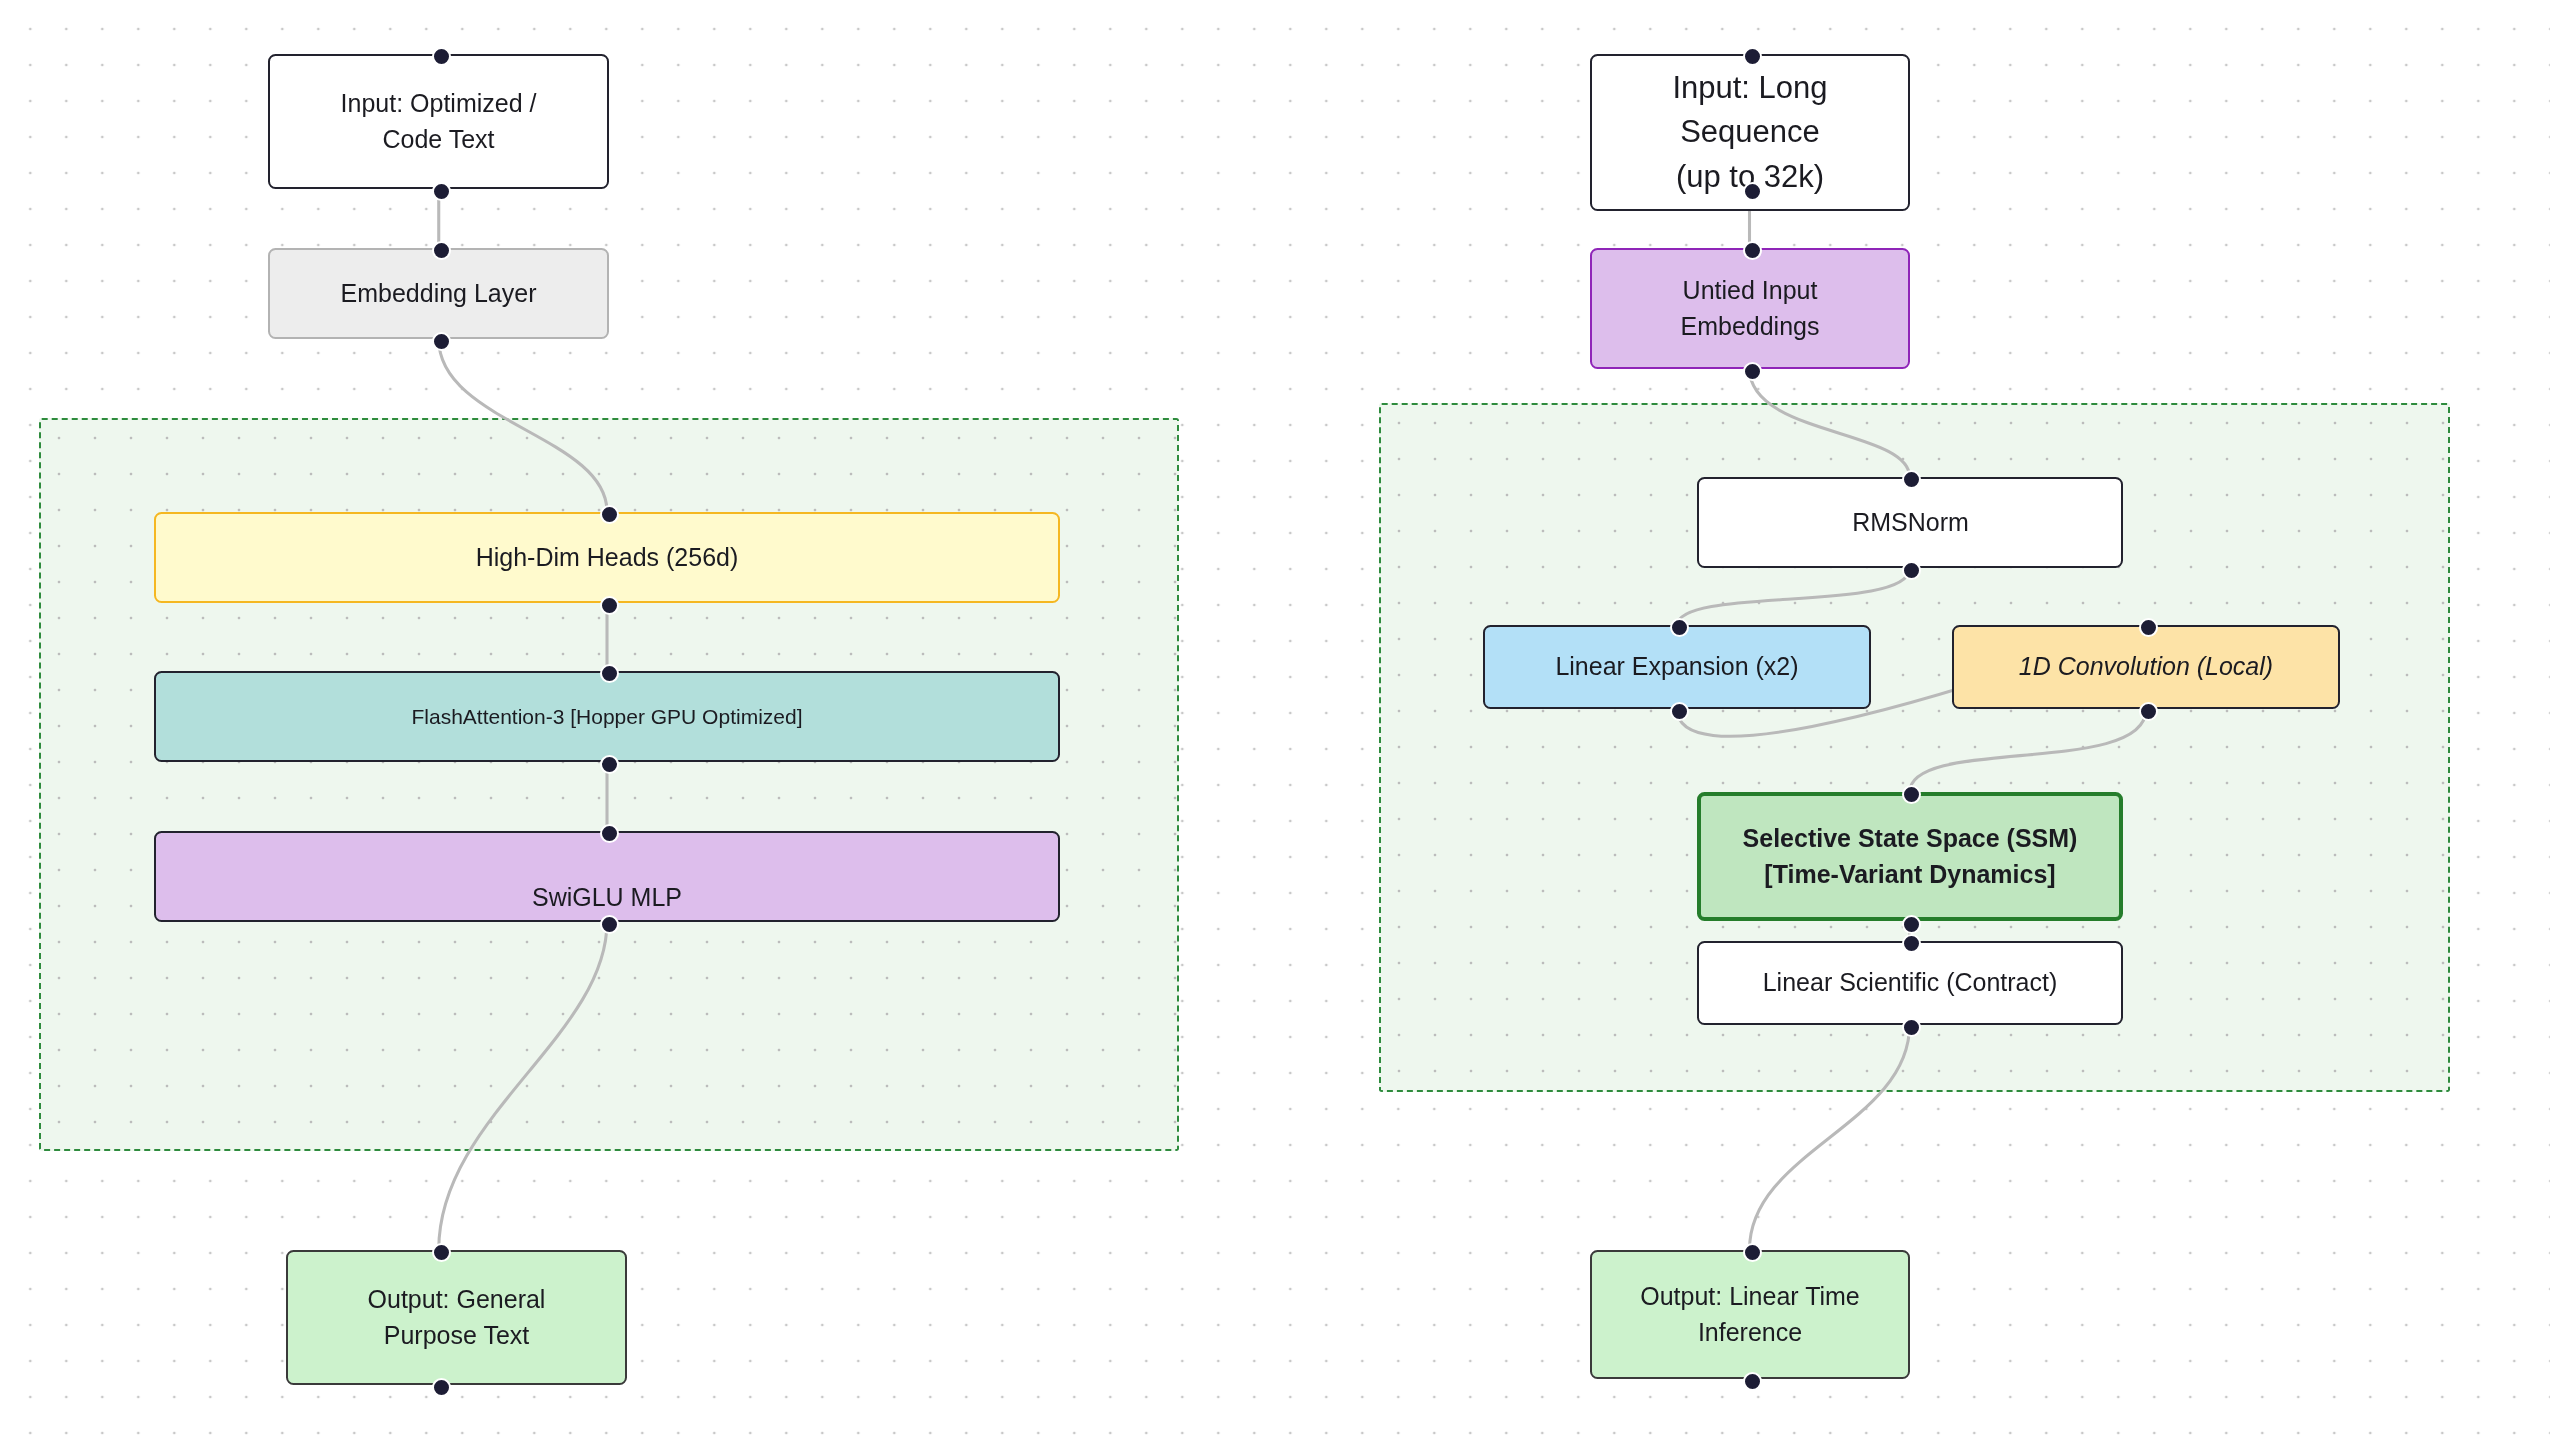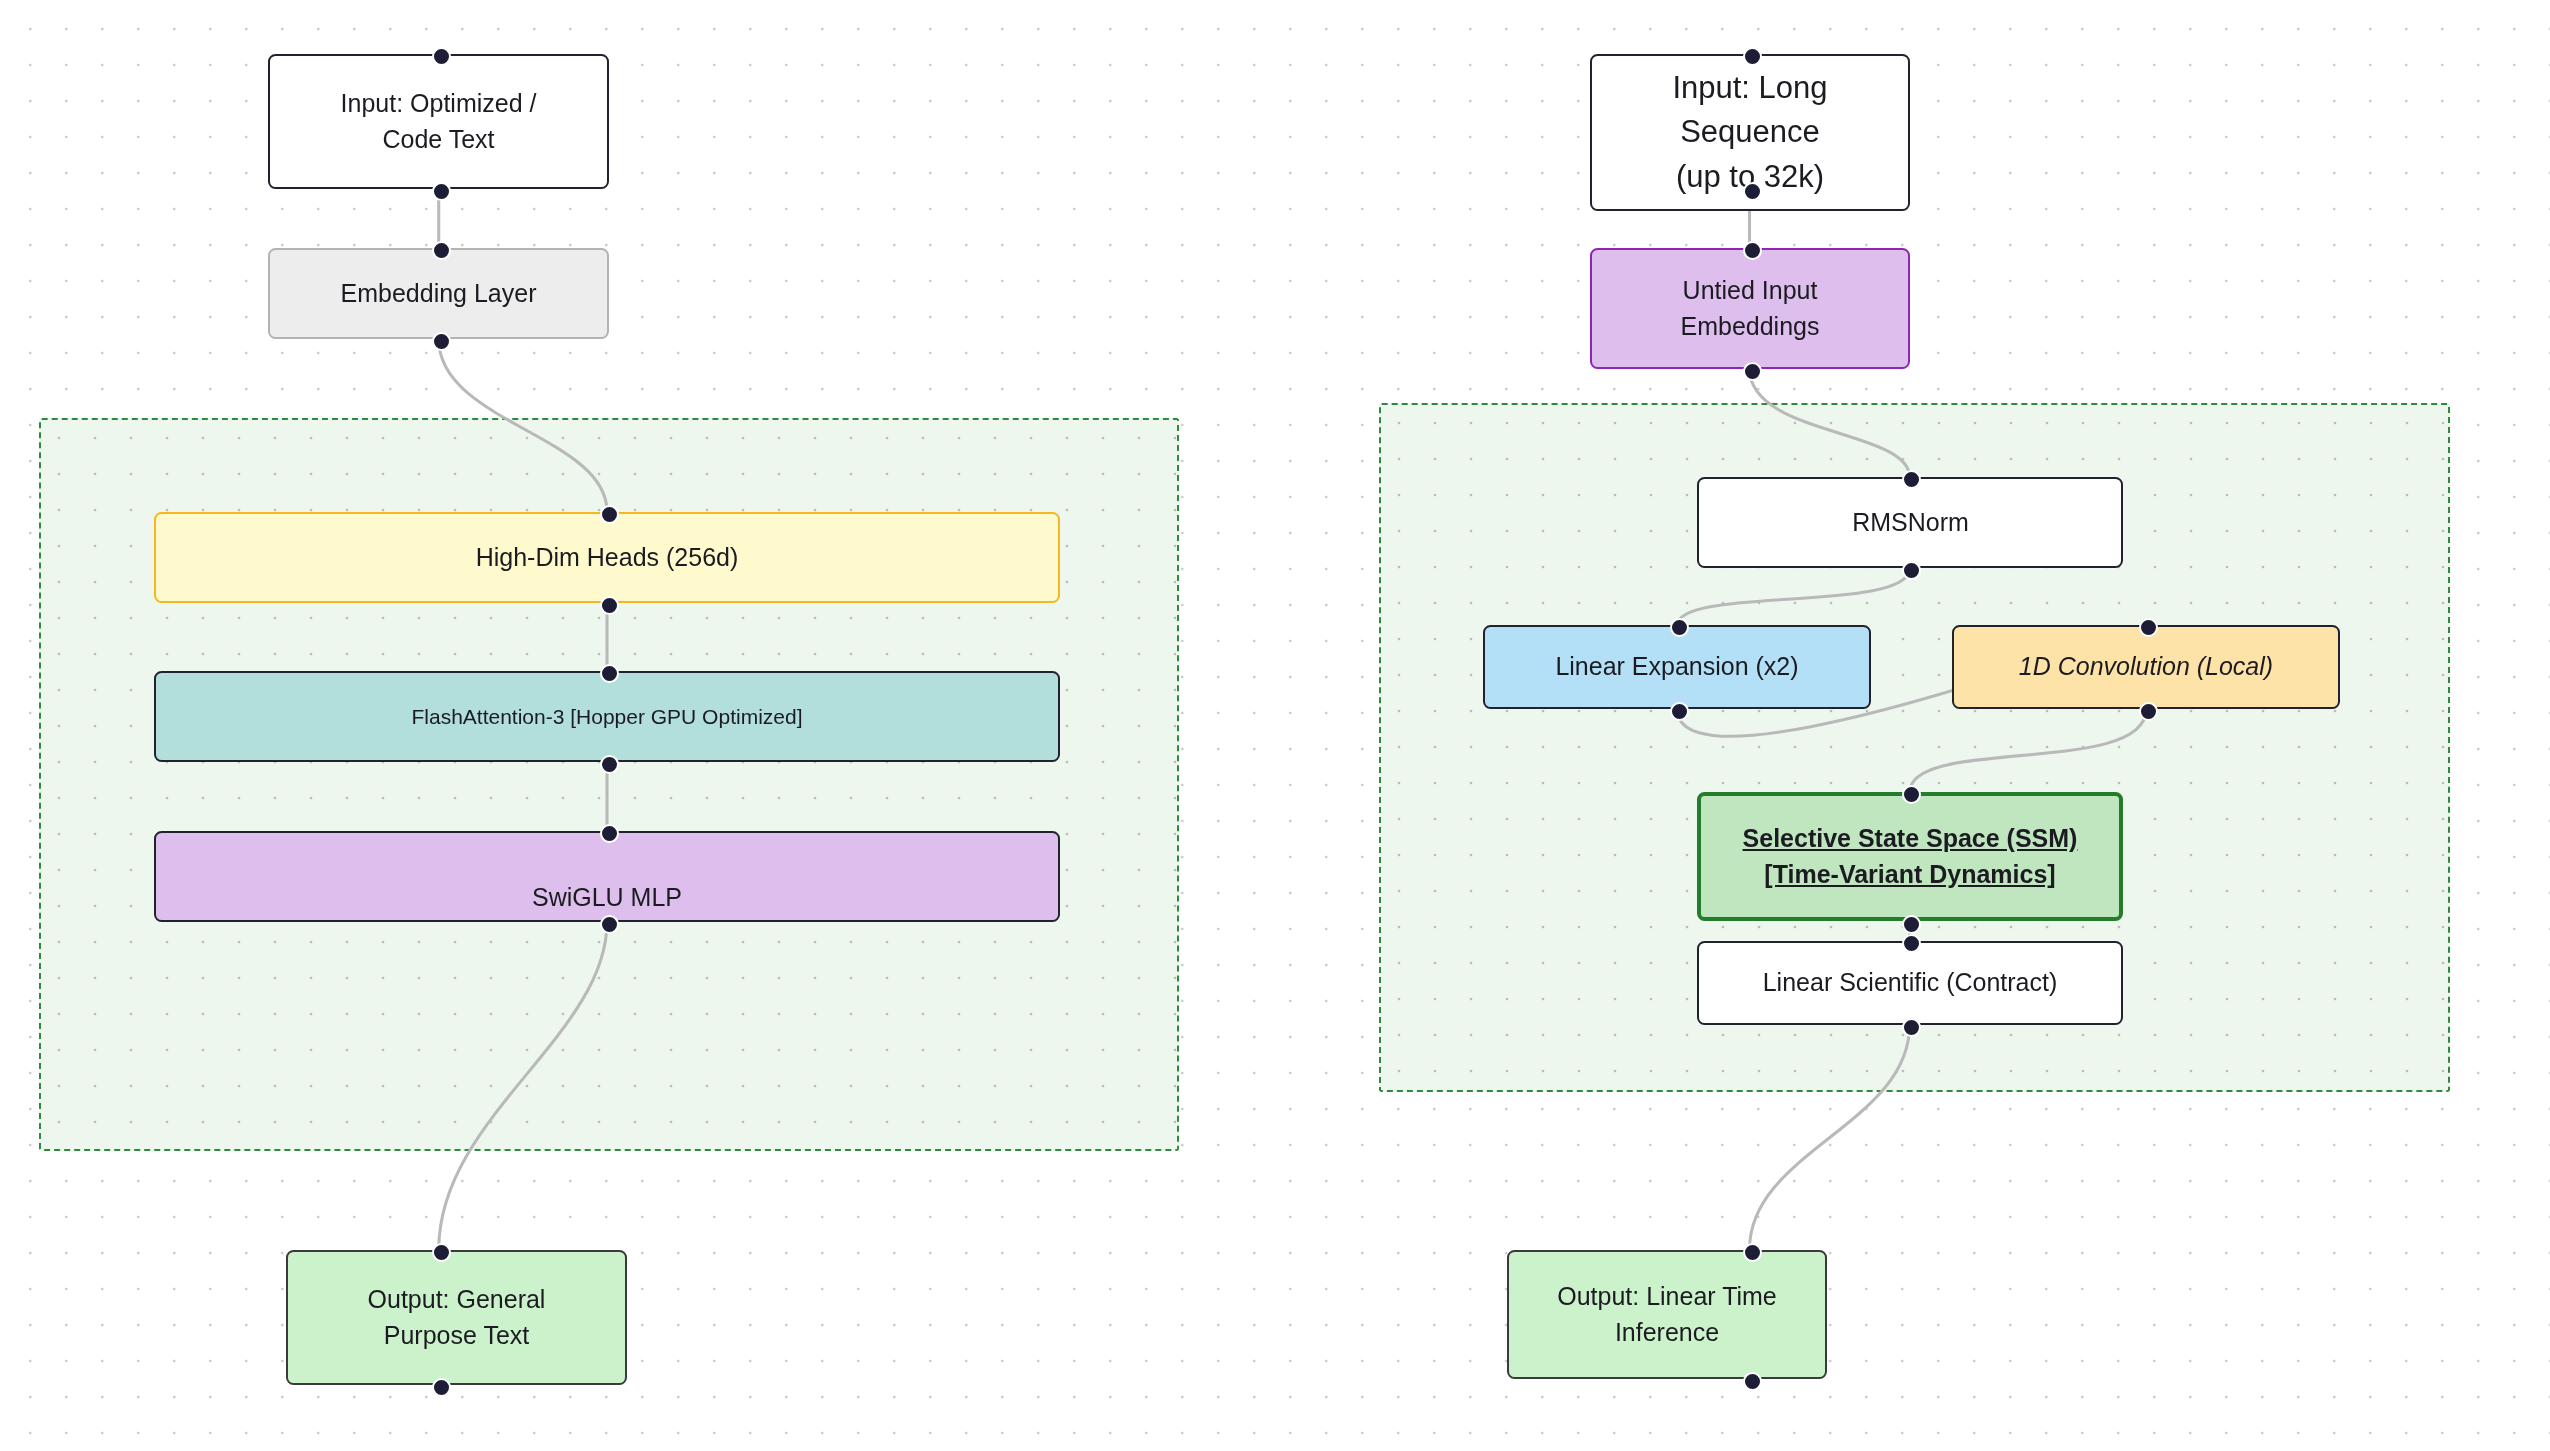--- a/index.html
+++ b/index.html
@@ -71,21 +71,21 @@
 
   .n-plain     { background:#ffffff; border:2px solid #22222e; }
   .n-gray      { background:#ededed; border:2px solid #b3b3b3; }
   .n-yellow    { background:#fffacd; border:2.7px solid #f5b721; }
   .n-teal      { background:#b2dfdb; border:2px solid #22222e; }
   .n-purple    { background:#ddbeec; border:2px solid #22222e; }
   .n-green     { background:#ccf2cc; border:2px solid #3a3a3a; }
   .n-violet    { background:#ddbeec; border:2.7px solid #8f25b8; }
   .n-blue      { background:#b3e0f7; border:2px solid #22222e; }
   .n-orange    { background:#fde3a7; border:2px solid #22222e; }
-  .n-ssm       { background:#bfe6bf; border:4.1px solid #257d2b; font-weight:bold;text-decoration:underline; }
+  .n-ssm       { background:#bfe6bf; border:4.1px solid #257d2b; font-weight:bold; }
 
   
   .handle {
     position: absolute;
     width: 15px;
     height: 15px;
     margin-left: -7.5px;
     margin-top: -7.5px;
     border-radius: 50%;
     background: #1d1d35;
@@ -157,20 +157,20 @@
       <div class="node n-orange" style="left: 1952px; top: 625px; width: 388px; height: 84px; font-size: 25px; font-style: italic;"><span class="label">1D Convolution (Local)</span></div>
       <div class="handle" style="left: 2146px; top: 625px;"></div>
       <div class="handle" style="left: 2146px; top: 709px;"></div>
       <div class="node n-ssm" style="left: 1697px; top: 792px; width: 426px; height: 129px; font-size: 25px; font-weight: bold;"><span class="label">Selective State Space (SSM)
 [Time-Variant Dynamics]</span></div>
       <div class="handle" style="left: 1909px; top: 792px;"></div>
       <div class="handle" style="left: 1909px; top: 922px;"></div>
       <div class="node n-plain" style="left: 1697px; top: 941px; width: 426px; height: 84px; font-size: 25px;"><span class="label">Linear Scientific (Contract)</span></div>
       <div class="handle" style="left: 1909px; top: 941px;"></div>
       <div class="handle" style="left: 1909px; top: 1025px;"></div>
-      <div class="node n-green" style="left: 1507px; top: 1250px; width: 320px; height: 129px; font-size: 25px; text-align: center;"><span class="label">Output: Linear Time
+      <div class="node n-green" style="left: 1590px; top: 1250px; width: 320px; height: 129px; font-size: 25px; text-align: center;"><span class="label">Output: Linear Time
 Inference</span></div>
       <div class="handle" style="left: 1750px; top: 1250px;"></div>
       <div class="handle" style="left: 1750px; top: 1379px;"></div>
     </div>
 
 </div>
 
 
 </body></html>

